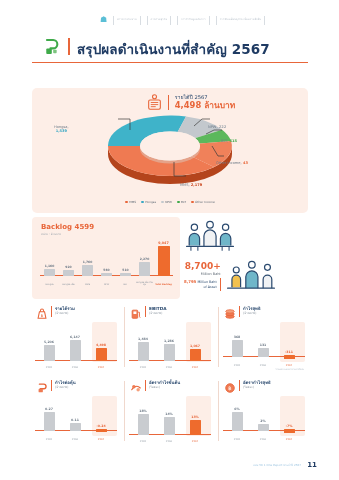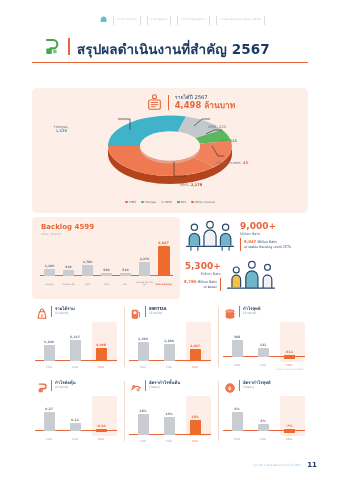--- a/index.html
+++ b/index.html
@@ -347,37 +347,25 @@
             <circle cx="12" cy="9" r="3.6" fill="none" stroke="#2b4a6f" stroke-width="1.4"></circle>
             <path d="M6 30v-8a6 6 0 0 1 12 0v8" fill="#6fb6c9" stroke="#2b4a6f" stroke-width="1.4"></path>
             <circle cx="30" cy="6" r="3.8" fill="none" stroke="#2b4a6f" stroke-width="1.4"></circle>
             <path d="M23 31v-12a7 7 0 0 1 14 0v12" fill="#f0f2f4" stroke="#2b4a6f" stroke-width="1.4"></path>
             <circle cx="48" cy="9" r="3.6" fill="none" stroke="#2b4a6f" stroke-width="1.4"></circle>
             <path d="M42 30v-8a6 6 0 0 1 12 0v8" fill="#6fb6c9" stroke="#2b4a6f" stroke-width="1.4"></path>
             <path d="M3 31h54" stroke="#2b4a6f" stroke-width="1.4" stroke-linecap="round"></path>
             <path d="M8 31v5M16 31v5M44 31v5M52 31v5" stroke="#2b4a6f" stroke-width="1.2"></path>
           </svg>
         </span>
-        <span style="display:flex;flex-direction:column;">
-          <span class="pp-num">9,000+</span>
-          <span class="pp-unit">Million Baht</span>
-          <span style="display:flex;align-items:center;gap:3px;margin-top:2px;">
-            <span class="pp-vbar"></span>
-            <span class="pp-det">
-              <b>9,047</b>
-              <span>Million Baht</span><br>
-              <span>of stable Backlog untill 2576</span>
-            </span>
-          </span>
-        </span>
       </div>
 
       <div class="pp-row pp-b">
         <span style="display:flex;flex-direction:column;align-items:flex-end;">
-          <span class="pp-num">5,300+</span>
+          <span class="pp-num">8,700+</span>
           <span class="pp-unit">Million Baht</span>
           <span style="display:flex;align-items:center;gap:3px;margin-top:2px;">
             <span class="pp-det" style="text-align:right">
               <b>8,795</b>
               <span>Million Baht</span><br>
               <span>of Asset</span>
             </span>
             <span class="pp-vbar"></span>
           </span>
         </span>

